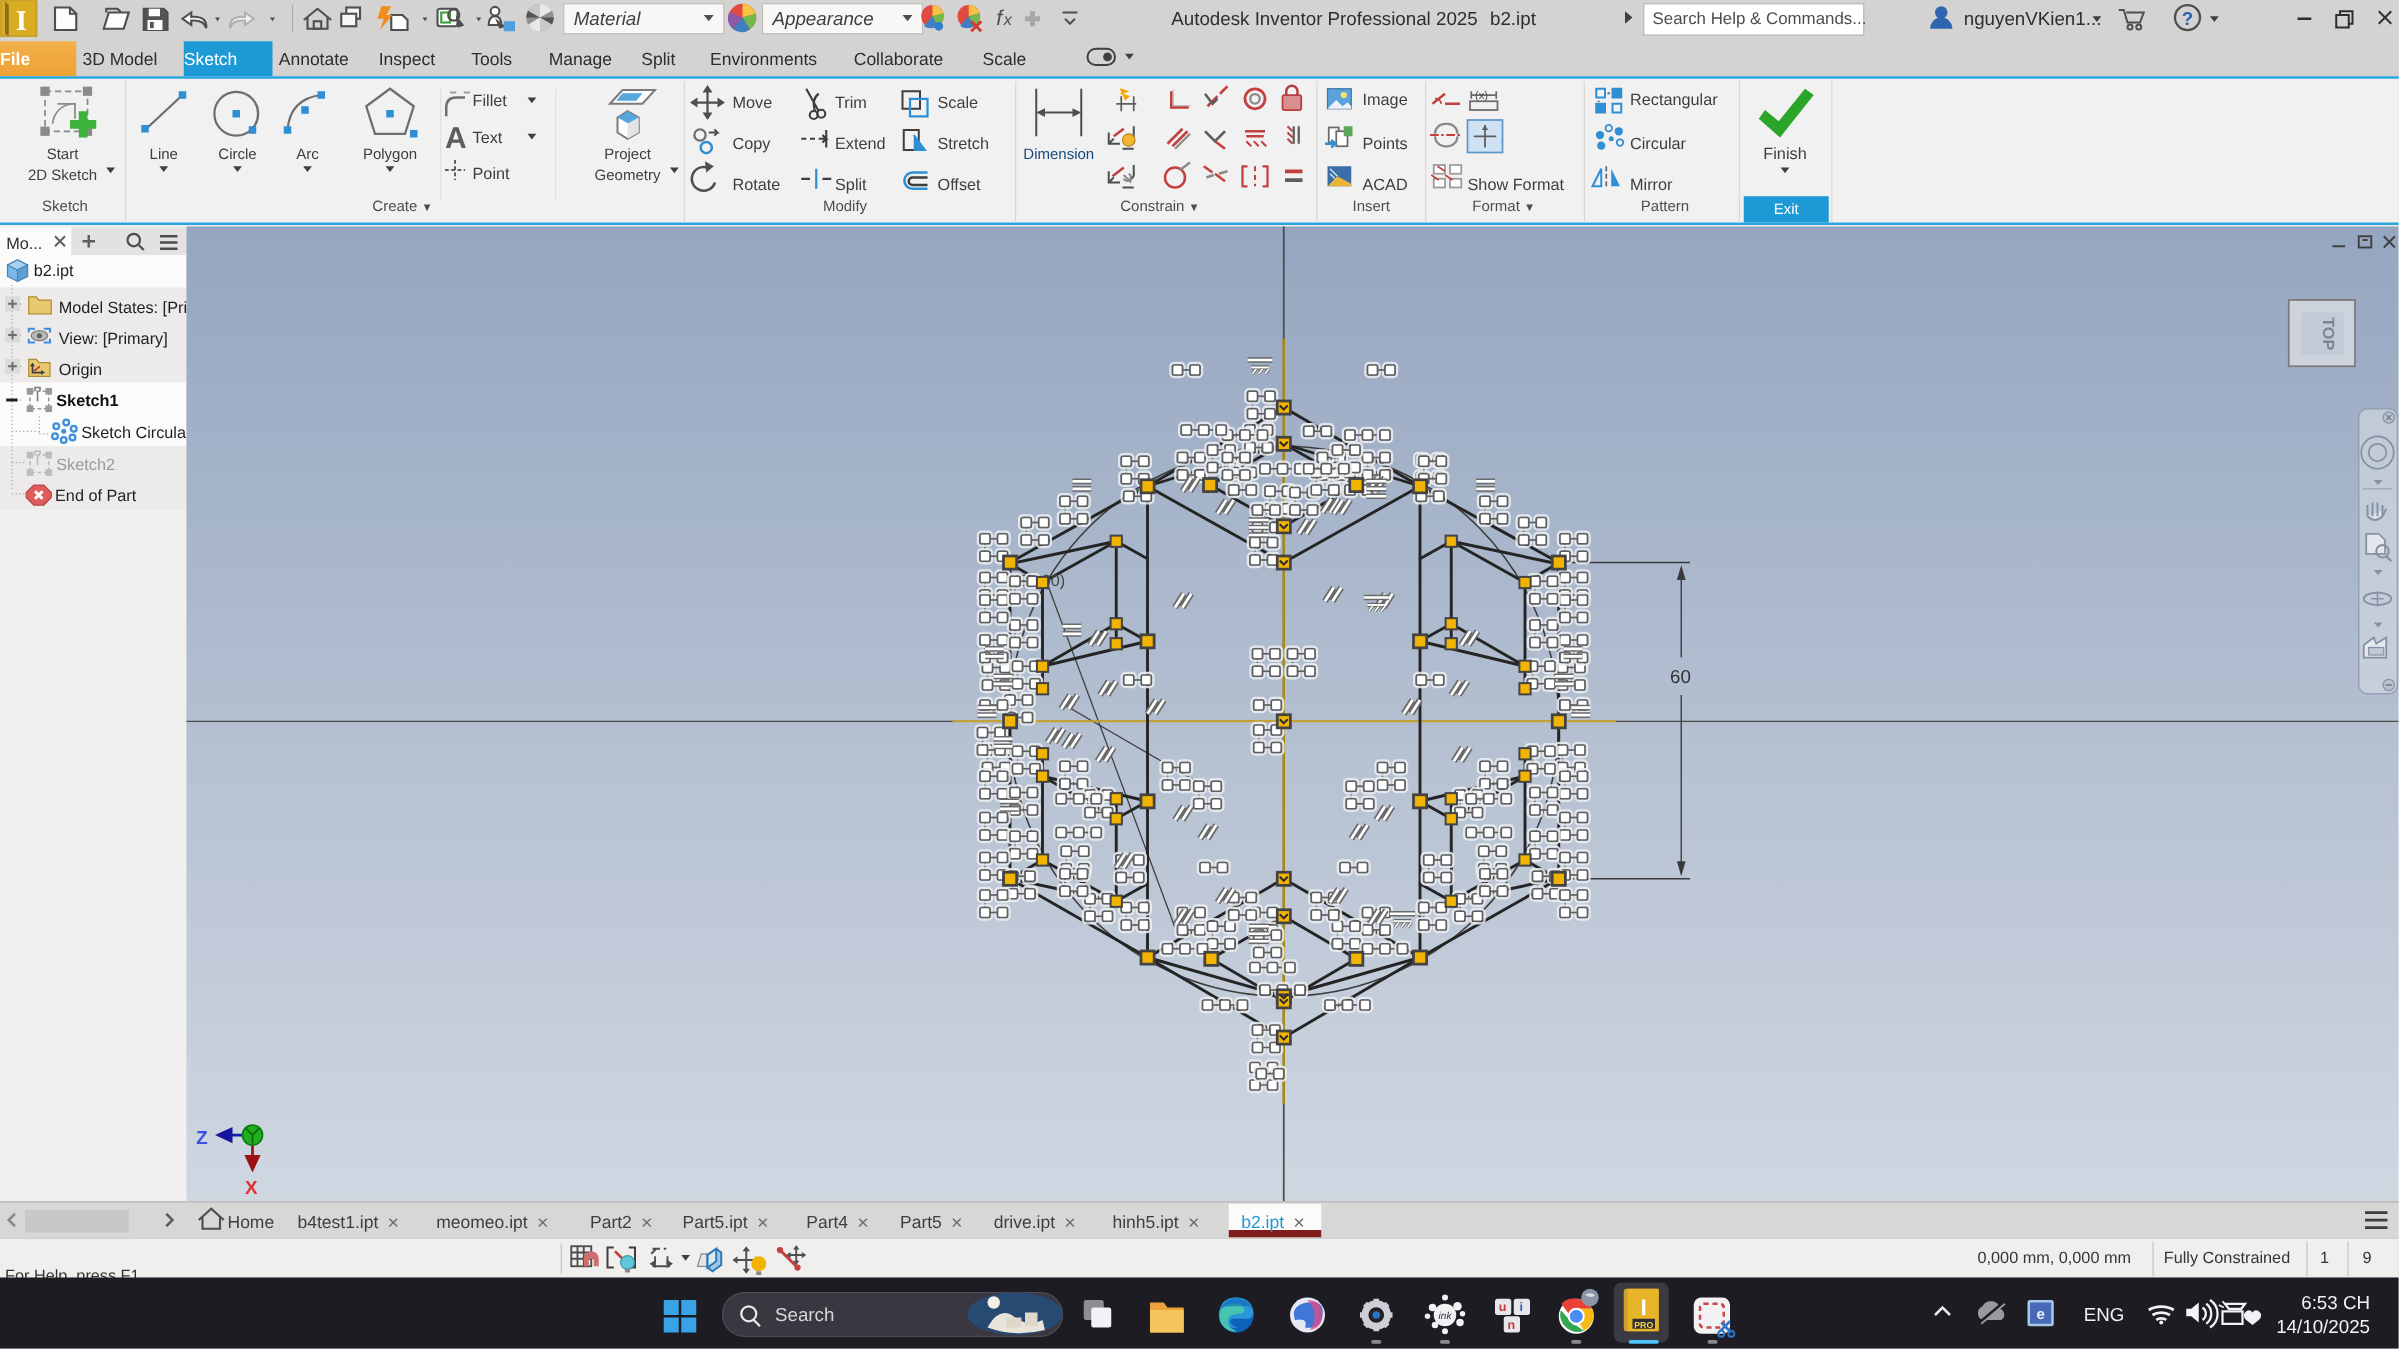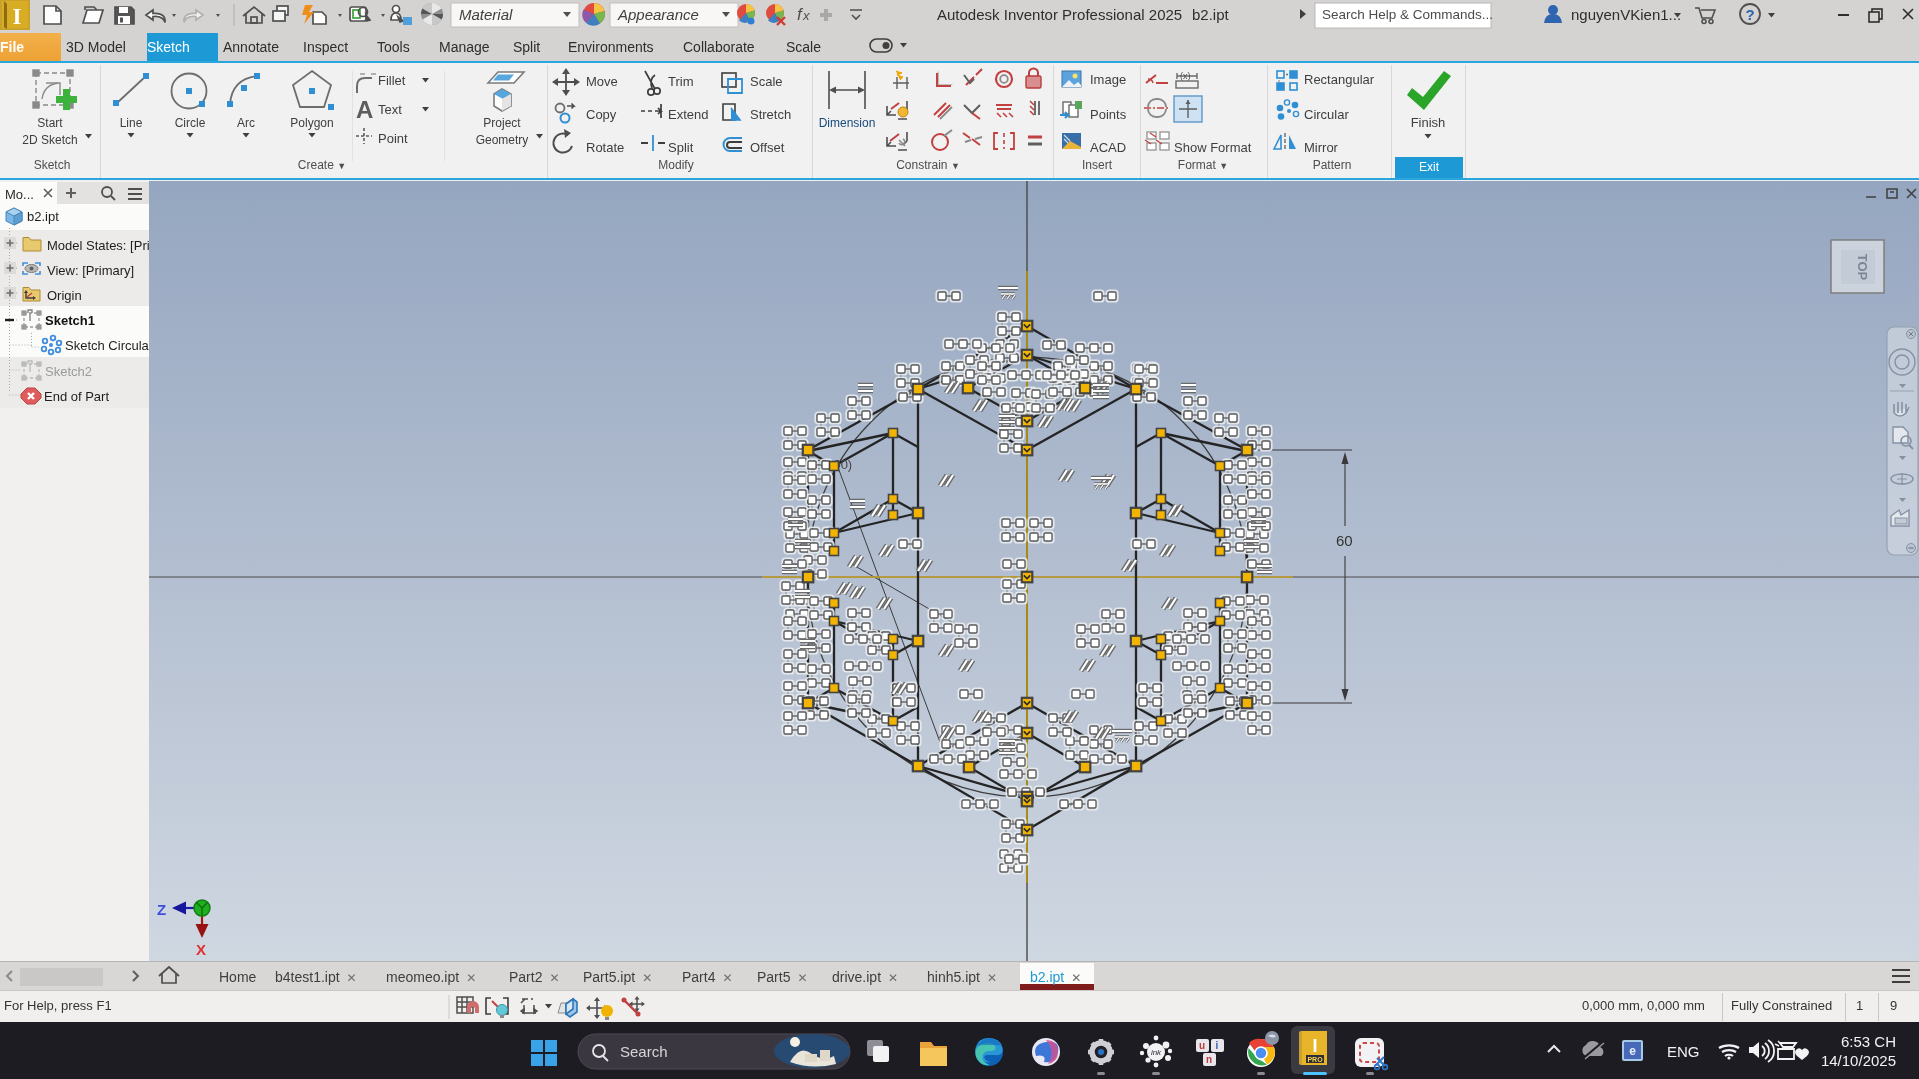--- a/index.html
+++ b/index.html
@@ -11,21 +11,21 @@
 .rtab { position:absolute; top:3px; height:44px; line-height:28px; font-size:14px; color:#2d2d2d; text-align:left; }
 #ribbon { position:absolute; left:0; top:61px; width:1919px; height:119px; background:#f2f1f1; border-top:2px solid #2aa6de; border-bottom:2px solid #2aa6de; }
 .gdiv { position:absolute; top:2px; width:1px; height:113px; background:#d9d8d7; }
 .glabel { position:absolute; top:95px; height:18px; font-size:12px; color:#4e4e4e; text-align:center; }
 
 #main { position:absolute; left:0; top:180px; width:1919px; height:781px; background:#f0efee; }
 #panel { position:absolute; left:0; top:0; width:149px; height:781px; background:#f1f0ef; }
 #canvas { position:absolute; left:149px; top:1px; width:1770px; height:780px; }
 
 #doctabs { position:absolute; left:0; top:961px; width:1919px; height:29px; background:#d8d7d6; border-top:1px solid #b5b4b3;}
-.dtab { position:absolute; top:1px; height:28px; line-height:28px; font-size:14px; color:#3e3e3e;margin-left:37px; }
+.dtab { position:absolute; top:1px; height:28px; line-height:28px; font-size:14px; color:#3e3e3e; }
 .dtab .x { color:#6e6e6e; margin-left:7px; font-size:12px;}
 #statusbar { position:absolute; left:0; top:990px; width:1919px; height:32px; background:#f0efee; border-top:1px solid #c8c7c6; font-size:13px; color:#343434; }
 
 #taskbar { position:absolute; left:0; top:1022px; width:1919px; height:57px; background:#1d1c22;text-align:right; }
 </style>
 </head>
 <body>
 <div id="app">
   <div id="titlebar">
     <svg width="1919" height="30" style="position:absolute;left:0;top:0">
@@ -936,21 +936,21 @@
     <div class="dtab" style="left:645px">Part4<span class="x">✕</span></div>
     <div class="dtab" style="left:720px">Part5<span class="x">✕</span></div>
     <div class="dtab" style="left:795px">drive.ipt<span class="x">✕</span></div>
     <div class="dtab" style="left:890px">hinh5.ipt<span class="x">✕</span></div>
     <div class="dtab" style="left:983px;width:74px;padding-left:10px;background:#fbfbfa;color:#1d9ad6;border-bottom:7px solid #7f1d1d;">b2.ipt<span class="x">✕</span></div>
     <svg width="30" height="29" style="position:absolute;right:2px;top:0">
       <path d="M5 8 h18 M5 14 h18 M5 20 h18" stroke="#3e3e3e" stroke-width="2.2"></path>
     </svg>
   </div>
   <div id="statusbar">
-    <div style="position:absolute;left:4px;top:7px;">For Help, press F1</div>
+    <div style="position:absolute;left:4px;top:22px;">For Help, press F1</div>
     <svg width="210" height="32" style="position:absolute;left:445px;top:0">
       <line x1="4" y1="4" x2="4" y2="28" stroke="#c8c7c6"></line>
       <g stroke="#4e4e4e" stroke-width="1.5" fill="none">
         <rect x="12" y="6" width="16" height="16"></rect>
         <path d="M12 11 h16 M12 16 h16 M17 6 v16 M22 6 v16"></path>
       </g>
       <path d="M22 16 a6 6 0 0 1 12 0 v6 h-4 v-5 a2.5 2.5 0 0 0 -4 0 v5 h-4 z" fill="#cf6d6d"></path>
       <g stroke="#3e3e3e" stroke-width="1.6" fill="none">
         <path d="M46 7 h-5 v16 h5 M58 7 h5 v16 h-5"></path>
         <path d="M47 10 l7 7" stroke="#c24040" stroke-width="2"></path>

